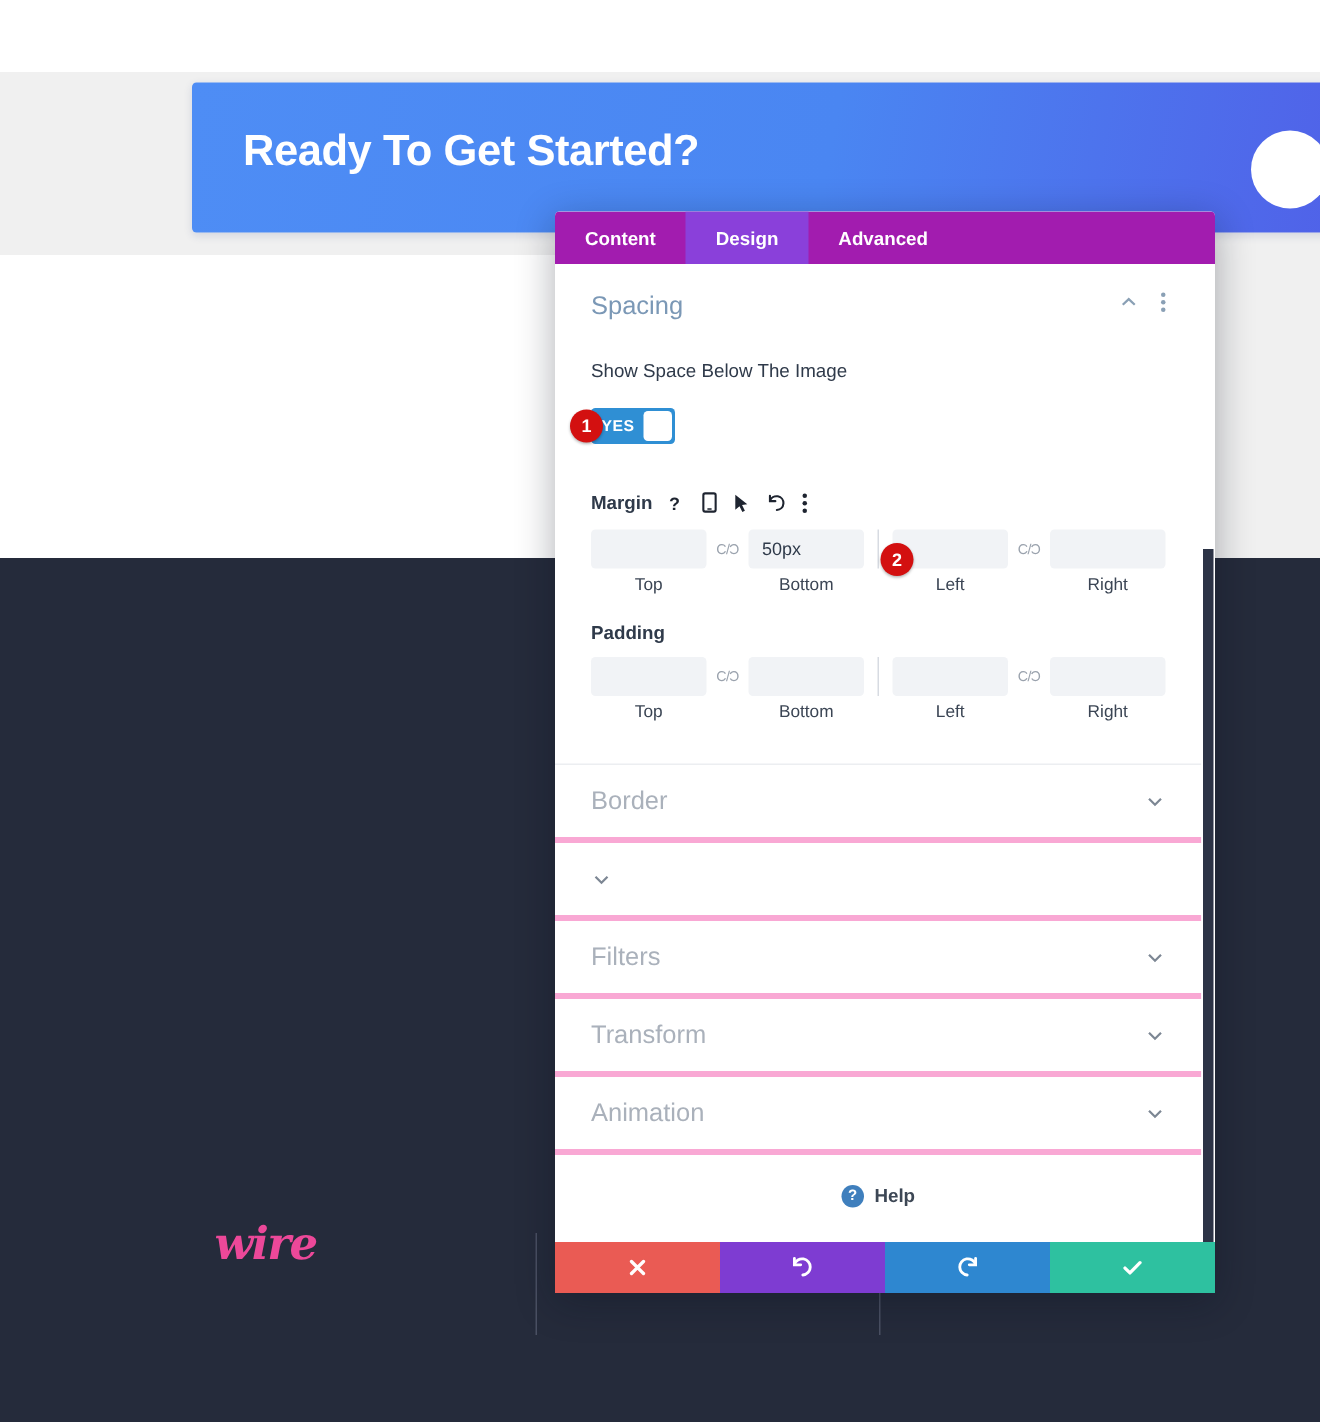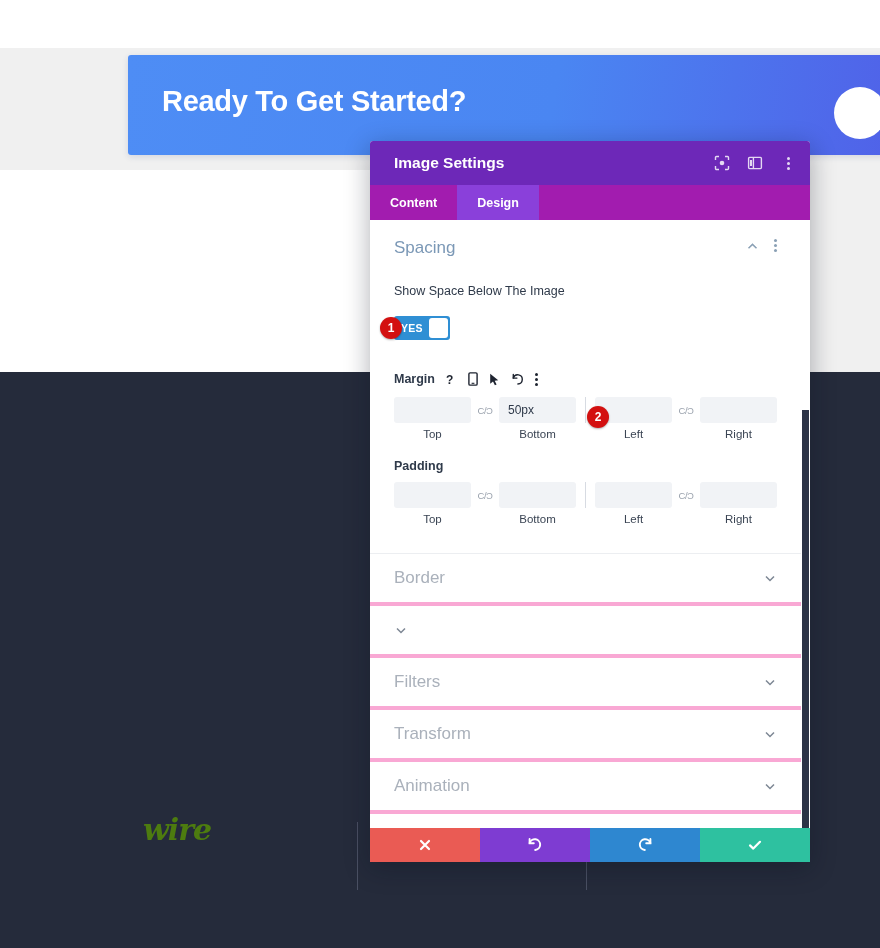--- a/index.html
+++ b/index.html
@@ -42,21 +42,21 @@
   
   .foot-divider { position:absolute; width:1px; background:#4a5063; top:822px; height:68px; }
   .foot-divider.d1 { left:357px; }
   .foot-divider.d2 { left:586px; }
 
   
   .logo-wrap { position:absolute; left:143px; top:812px; width:86px; height:42px; }
   .logo-text {
     font-family:"DejaVu Serif", serif;
     font-style:italic; font-weight:bold;
-    font-size:30px; color:#4d7c0f; letter-spacing:-1px;
+    font-size:30px; color:#ec4899; letter-spacing:-1px;
   }
 
   
   .modal {
     position:absolute; left:370px; top:141px; width:440px; height:721px;
     background:#ffffff;
     box-shadow:0 6px 26px rgba(10,14,30,.33);
     display:flex; flex-direction:column;
     border-radius:3px 3px 0 0;
     overflow:hidden;
@@ -176,49 +176,25 @@
   </div>
 
   <div class="foot-divider d1"></div>
   <div class="foot-divider d2"></div>
   <div class="logo-wrap">
     <span class="logo-text">wire</span>
   </div>
 
   <div class="modal">
 
-    <div class="modal-header">
-      <div class="modal-title">Image Settings</div>
-      <div class="hdr-icons">
-        <div class="hdr-icon">
-          <svg width="16" height="16" viewBox="0 0 16 16" fill="none" stroke="#fff" stroke-width="1.4">
-            <path d="M1.5 5V2.5a1 1 0 011-1H5M11 1.5h2.5a1 1 0 011 1V5M14.5 11v2.5a1 1 0 01-1 1H11M5 14.5H2.5a1 1 0 01-1-1V11"></path>
-            <circle cx="8" cy="8" r="2.3" fill="#fff" stroke="none"></circle>
-          </svg>
-        </div>
-        <div class="hdr-icon">
-          <svg width="16" height="16" viewBox="0 0 16 16" fill="none" stroke="#fff" stroke-width="1.4">
-            <rect x="1.6" y="2.4" width="12.8" height="11.2" rx="1"></rect>
-            <line x1="6.4" y1="2.4" x2="6.4" y2="13.6"></line>
-            <rect x="3" y="5" width="2" height="6" fill="#fff" stroke="none"></rect>
-          </svg>
-        </div>
-        <div class="hdr-icon">
-          <div class="dots-v" style="color:#fff;">
-            <i></i>
-              <i></i>
-              <i></i>
-          </div>
-        </div>
-      </div>
-    </div>
 
     <div class="modal-tabs">
       <div class="tab">Content</div>
       <div class="tab active">Design</div>
+      <div class="tab">Advanced</div>
     </div>
 
     <div class="modal-body">
       <div class="scroll-area">
 
         <div class="sec-spacing">
           <div class="sec-head">
             <div class="sec-head-title">Spacing</div>
             <div class="sec-head-ctl">
               <span class="chev-up">

